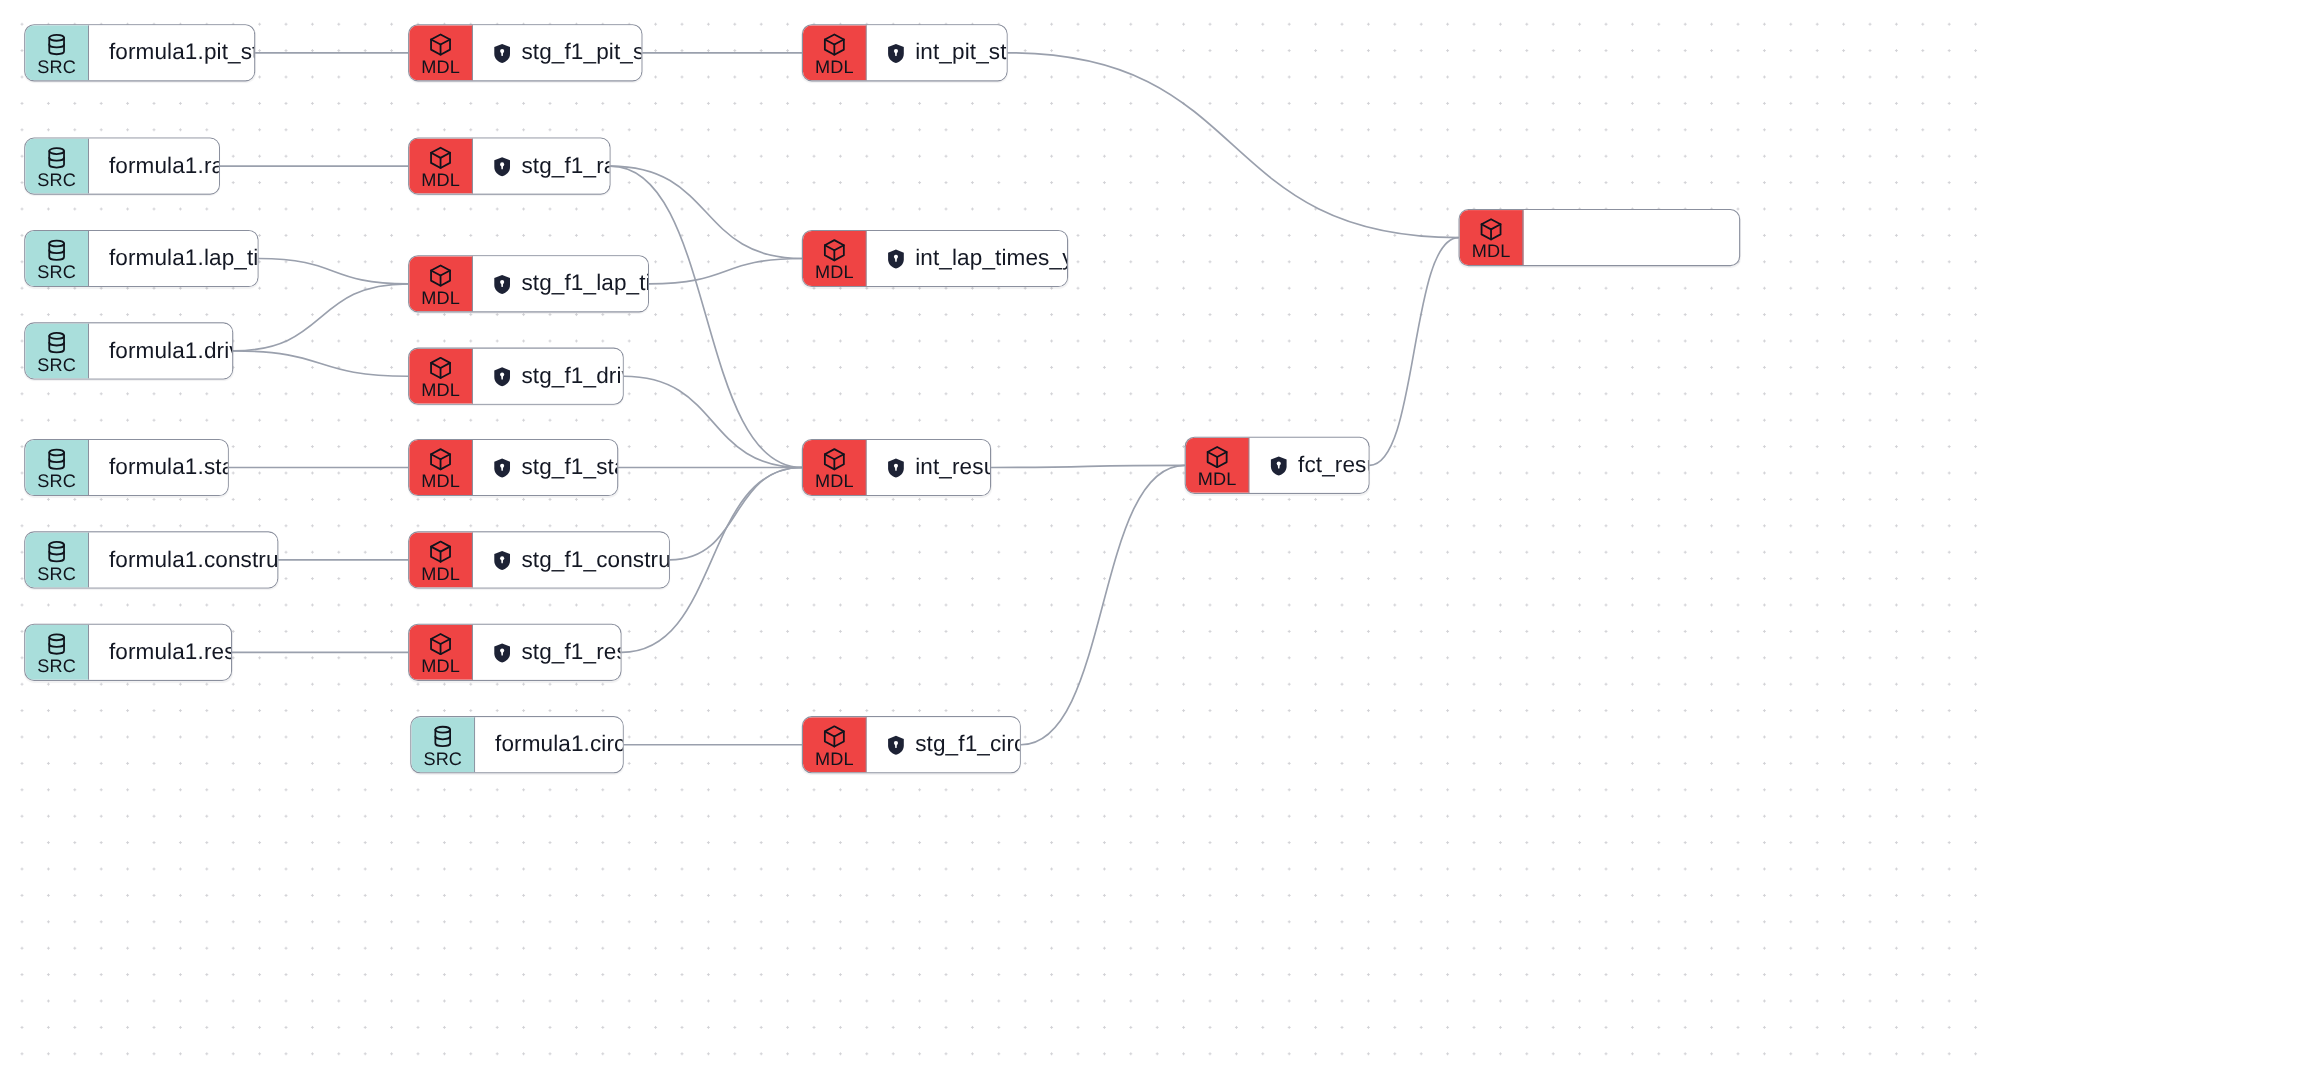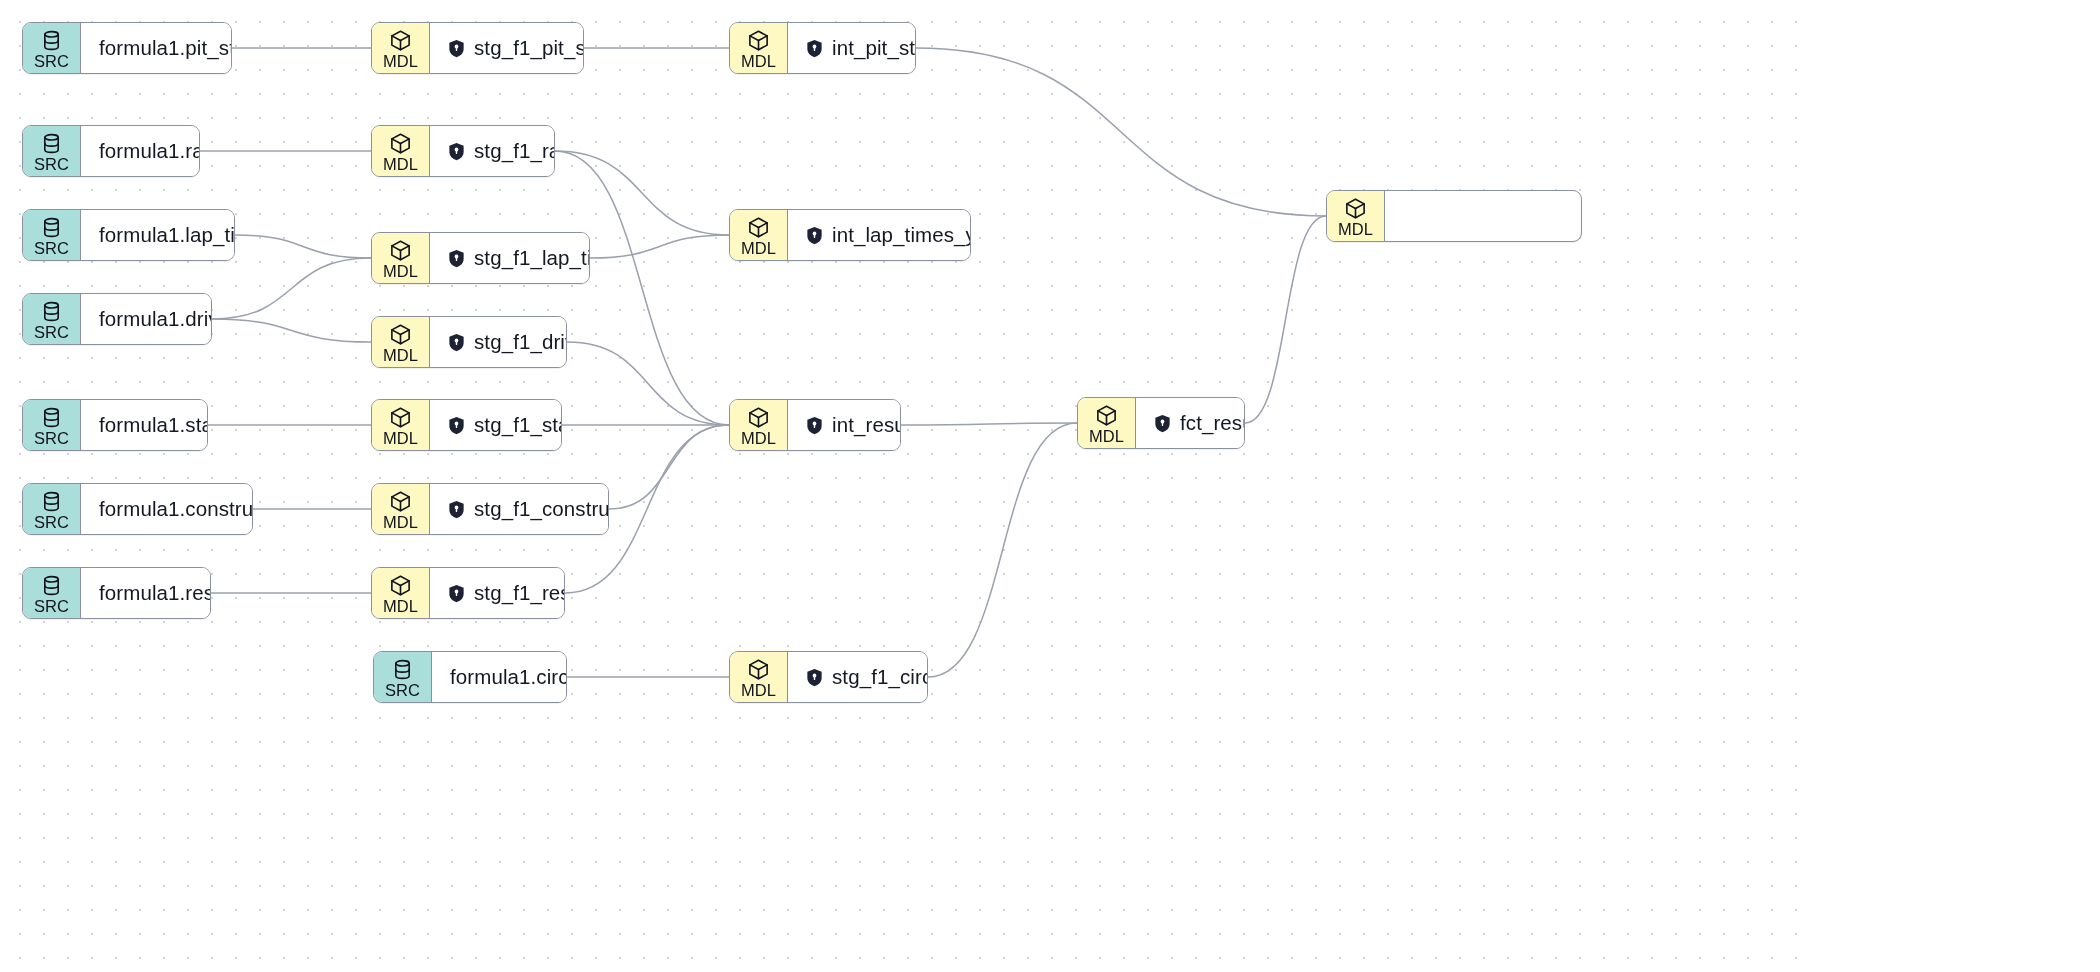--- a/index.html
+++ b/index.html
@@ -42,21 +42,21 @@
     width: 58px;
     display: flex;
     flex-direction: column;
     align-items: center;
     justify-content: center;
     gap: 1px;
     border-right: 1.6px solid #8b909e;
     padding-top: 2px;
   }
   .badge-src { background: #a9dedb; }
-  .badge-mdl { background: #fef9c3; justify-content: center; }
+  .badge-mdl { background: #ef4444; justify-content: center; }
   .badge-glyph {
     display: block;
     width: 23px; height: 23px;
     line-height: 0;
   }
   .badge-glyph svg { display: block; }
   .badge-text {
     font-size: 16.5px;
     line-height: 17px;
     color: #10131c;

